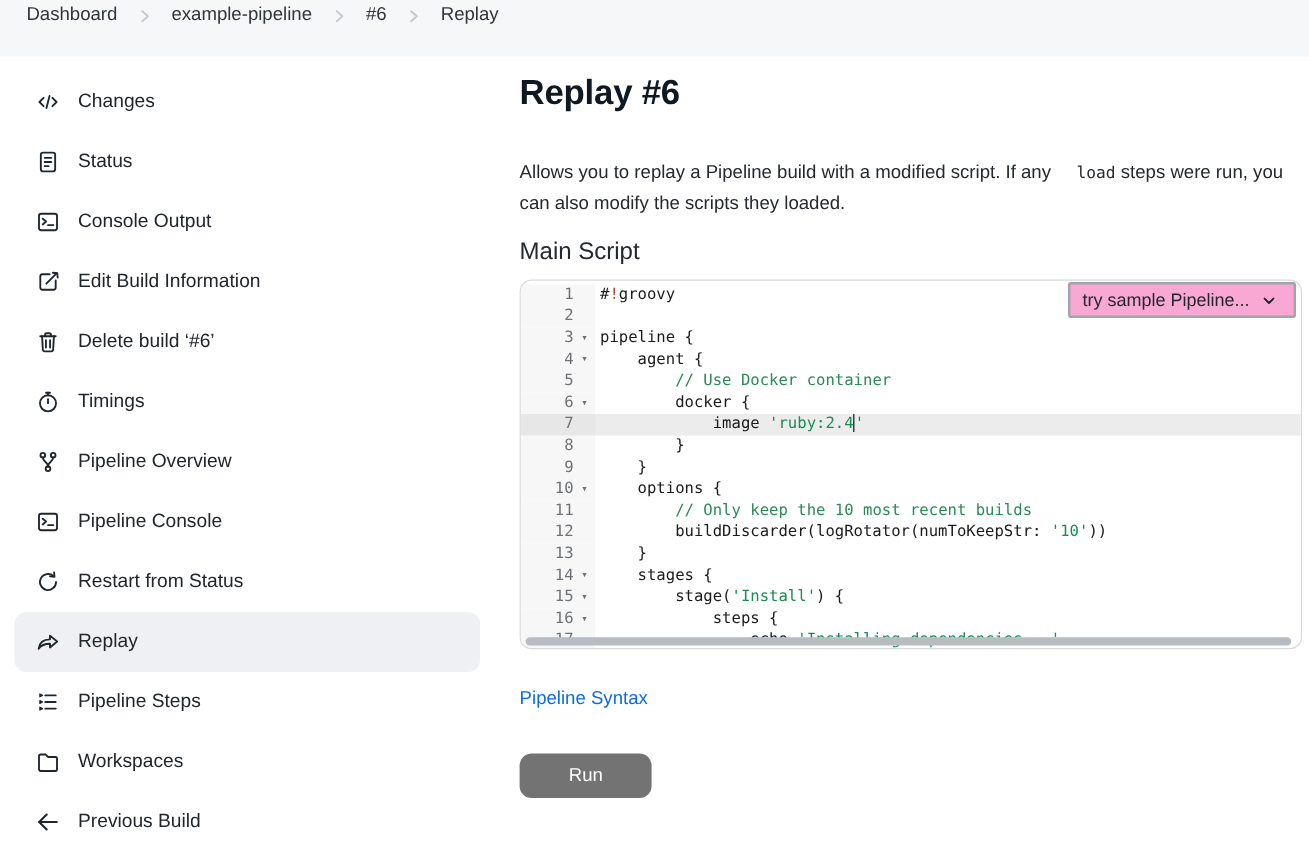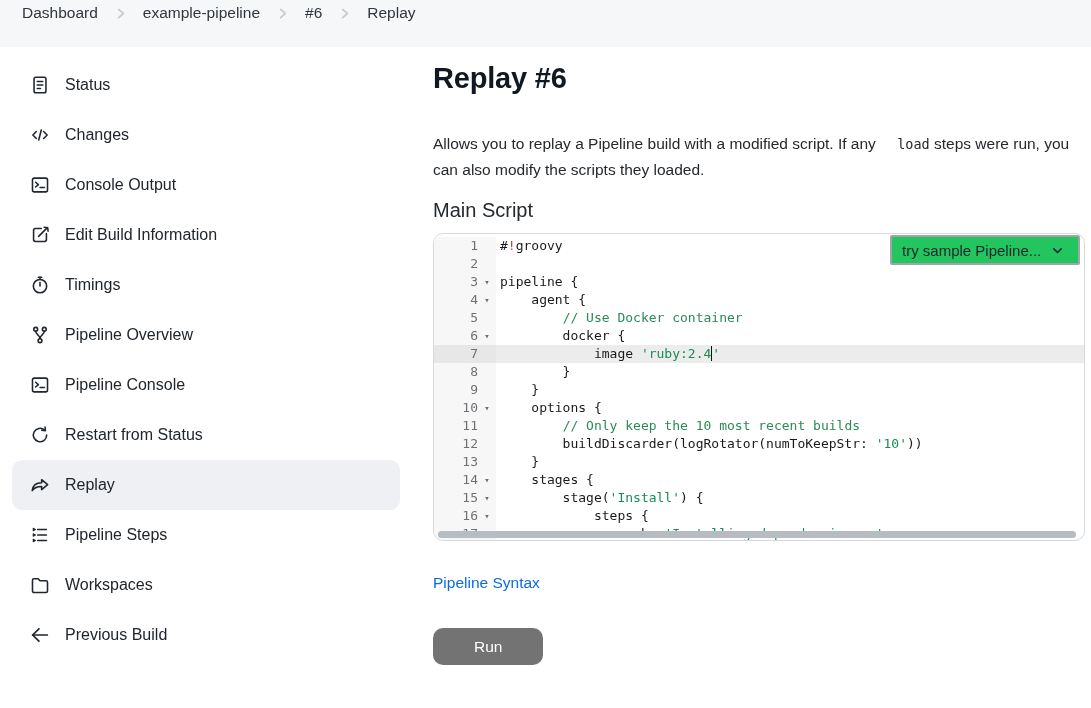--- a/index.html
+++ b/index.html
@@ -38,21 +38,21 @@
   .cm-code{flex:1;padding-left:4px;color:#1a1a1a;}
   .cm-row.active{background:#ececec;}
   .cm-row.active .cm-gutter-cell{background:#e7e7e7;}
   .tok-str{color:#188c54;}
   .tok-com{color:#2c8a57;}
   .tok-bang{color:#b54a35;}
   .cursor{display:inline-block;width:0;border-left:1.5px solid #111;height:15px;vertical-align:-3px;}
   .hscrollbar{position:absolute;left:4px;right:8px;bottom:2px;height:7px;border-radius:4px;
     background:#b7bcc2;cursor:pointer;}
 
-  .sample-select{position:absolute;top:1px;right:4px;height:30px;min-width:190px;background:#22c55e;
+  .sample-select{position:absolute;top:1px;right:4px;height:30px;min-width:190px;background:#f9a8d4;
     border:2px solid #a0a5aa;border-radius:2px;display:flex;align-items:center;gap:10px;
     padding:0 9px 0 10px;font-size:15px;color:#1f262d;cursor:pointer;z-index:5;}
 
   .syntax-link{display:inline-block;margin-top:33px;color:#0b6ce2;font-size:15.5px;text-decoration:none;cursor:pointer;}
   .run-btn{display:block;margin-top:36px;background:#737373;color:#fff;border:none;border-radius:10px;
     height:37px;padding:0 41px;font-size:15.5px;font-family:"Liberation Sans",sans-serif;cursor:pointer;}
 </style>
 </head>
 <body>
 
@@ -79,60 +79,71 @@
     <a class="crumb">Replay</a>
   </nav>
 </header>
 
 <div class="layout">
   <aside>
 
     <div class="side-item">
       <span class="icon">
         <svg width="22" height="22" viewBox="0 0 24 24" fill="none" stroke="currentColor" stroke-width="1.7" stroke-linecap="round" stroke-linejoin="round">
-            <rect x="5.5" y="3.5" width="13" height="17" rx="2"></rect>
-            <path d="M9 8.2h6M9 12h6M9 15.8h3.5"></path>
-          </svg>
-      </span>
-      <span class="label">Status</span>
-    </div>
-
-    <div class="side-item">
-      <span class="icon">
-        <svg width="22" height="22" viewBox="0 0 24 24" fill="none" stroke="currentColor" stroke-width="1.7" stroke-linecap="round" stroke-linejoin="round">
             <path d="M8 8.2 4.2 12 8 15.8"></path>
             <path d="M16 8.2 19.8 12 16 15.8"></path>
             <path d="M13.4 6.5l-2.8 11"></path>
           </svg>
       </span>
       <span class="label">Changes</span>
     </div>
 
     <div class="side-item">
       <span class="icon">
         <svg width="22" height="22" viewBox="0 0 24 24" fill="none" stroke="currentColor" stroke-width="1.7" stroke-linecap="round" stroke-linejoin="round">
+            <rect x="5.5" y="3.5" width="13" height="17" rx="2"></rect>
+            <path d="M9 8.2h6M9 12h6M9 15.8h3.5"></path>
+          </svg>
+      </span>
+      <span class="label">Status</span>
+    </div>
+
+    <div class="side-item">
+      <span class="icon">
+        <svg width="22" height="22" viewBox="0 0 24 24" fill="none" stroke="currentColor" stroke-width="1.7" stroke-linecap="round" stroke-linejoin="round">
             <rect x="3.8" y="4.5" width="16.4" height="15" rx="2"></rect>
             <path d="M7.2 9l3 2.6-3 2.6"></path>
             <path d="M12 14.8h4.8"></path>
           </svg>
       </span>
       <span class="label">Console Output</span>
     </div>
 
     <div class="side-item">
       <span class="icon">
         <svg width="22" height="22" viewBox="0 0 24 24" fill="none" stroke="currentColor" stroke-width="1.7" stroke-linecap="round" stroke-linejoin="round">
             <path d="M13.5 5H7a2 2 0 0 0-2 2v10a2 2 0 0 0 2 2h10a2 2 0 0 0 2-2v-6.5"></path>
             <path d="M10.5 13.5 20 4"></path>
             <path d="M16.5 3.6 20.4 4l.4 3.9"></path>
           </svg>
       </span>
       <span class="label">Edit Build Information</span>
     </div>
 
+    <div class="side-item">
+      <span class="icon">
+        <svg width="22" height="22" viewBox="0 0 24 24" fill="none" stroke="currentColor" stroke-width="1.7" stroke-linecap="round" stroke-linejoin="round">
+            <path d="M5 6.8h14"></path>
+            <path d="M9.3 6.8V5.4A1.4 1.4 0 0 1 10.7 4h2.6a1.4 1.4 0 0 1 1.4 1.4v1.4"></path>
+            <path d="M6.6 6.8l.7 12a1.8 1.8 0 0 0 1.8 1.7h5.8a1.8 1.8 0 0 0 1.8-1.7l.7-12"></path>
+            <path d="M10.1 10.4v6.6M13.9 10.4v6.6"></path>
+          </svg>
+      </span>
+      <span class="label">Delete build ‘#6’</span>
+    </div>
 
     <div class="side-item">
       <span class="icon">
         <svg width="22" height="22" viewBox="0 0 24 24" fill="none" stroke="currentColor" stroke-width="1.7" stroke-linecap="round" stroke-linejoin="round">
             <circle cx="12" cy="13.2" r="7.3"></circle>
             <path d="M12 13.2V9.4"></path>
             <path d="M12 5.9V3.6"></path>
             <path d="M10.2 3.6h3.6"></path>
           </svg>
       </span>

